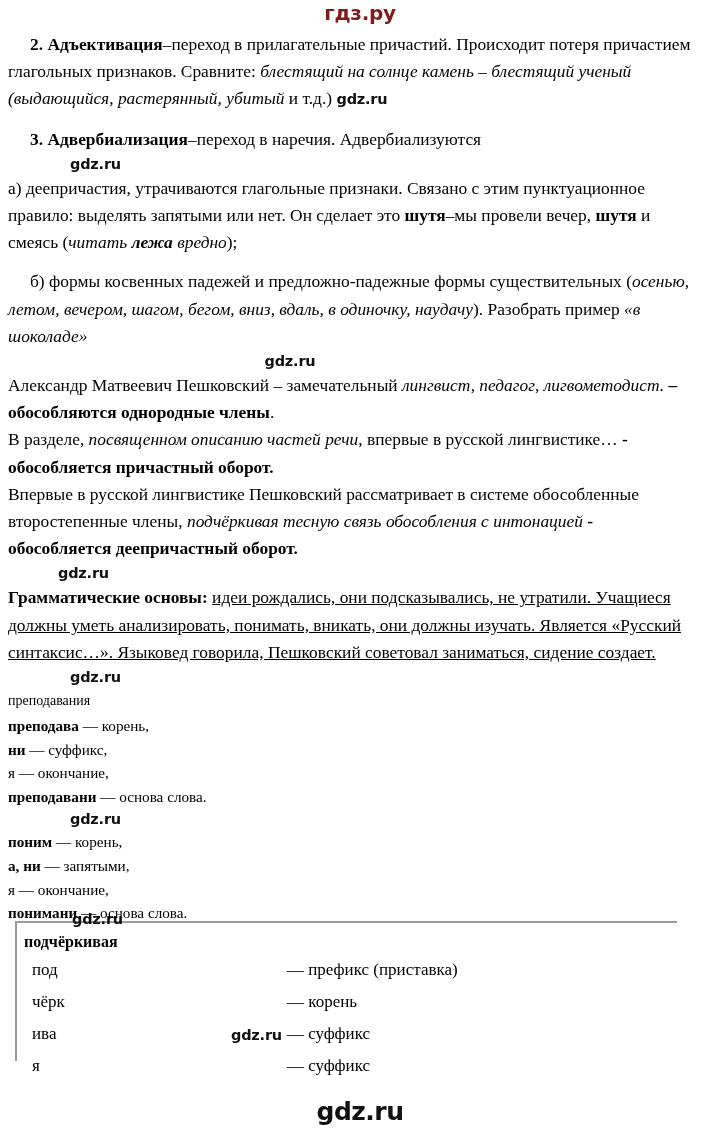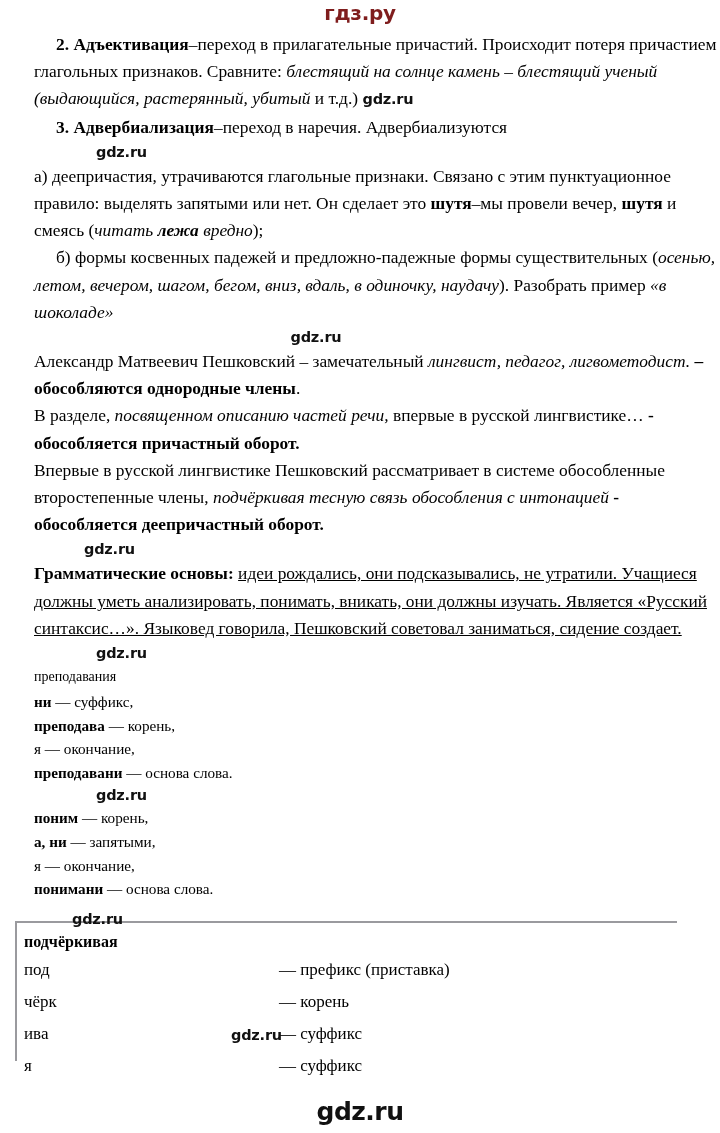--- a/index.html
+++ b/index.html
@@ -27,32 +27,32 @@
     font-weight: bold;
     font-size: 20px;
     letter-spacing: -0.3px;
     color: #7f1d1d;
   }
 
   
   .page {
     position: absolute;
     top: 31px;
-    left: 34px;
+    left: 8px;
     width: 684px;
   }
 
   .para {
     font-size: 17.4px;
     line-height: 27.2px;
     text-align: left;
     margin: 0;
   }
   .para.indent { text-indent: 22px; }
-  .para.gap-top { }
+  .para.gap-top { margin-top: 12px; }
 
   b, .b { font-weight: bold; }
   i, .i { font-style: italic; }
   .bi { font-weight: bold; font-style: italic; }
   .u  { text-decoration: underline; }
 
   
   .wm {
     font-family: "DejaVu Sans", "Liberation Sans", sans-serif;
     font-weight: bold;
@@ -105,20 +105,21 @@
   }
   .bb-title {
     font-size: 16px;
     font-weight: bold;
     line-height: 24px;
   }
   .bb-row {
     display: flex;
     font-size: 17px;
     line-height: 32px;
+    margin-left: 8px;
   }
   .bb-left  { width: 255px; flex: 0 0 255px; }
   .bb-right { flex: 1; }
 
   .wm-in-block-a {
     position: absolute;
     left: 55px;
     top: -12px;
   }
   .wm-in-block-b {
@@ -205,28 +206,28 @@
   <p class="para">
     <b>Грамматические основы:</b>
     <span class="u">идеи рождались, они подсказывались, не утратили. Учащиеся должны уметь анализировать, понимать, вникать, они должны изучать. Является «Русский синтаксис…». Языковед говорила, Пешковский советовал заниматься, сидение создает.</span>
   </p>
 
   <p class="wm-line wm-ind-80">gdz.ru</p>
 
   <div class="morph">
     <div class="morph-word">преподавания</div>
     <div class="morph-row">
+      <b>преподава</b>
+      <span>—</span>
+      <span>корень,</span>
+    </div>
+    <div class="morph-row">
       <b>ни</b>
       <span>—</span>
       <span>суффикс,</span>
-    </div>
-    <div class="morph-row">
-      <b>преподава</b>
-      <span>—</span>
-      <span>корень,</span>
     </div>
     <div class="morph-row">
       <span>я</span>
       <span>—</span>
       <span>окончание,</span>
     </div>
     <div class="morph-row">
       <b>преподавани</b>
       <span>—</span>
       <span>основа слова.</span>

